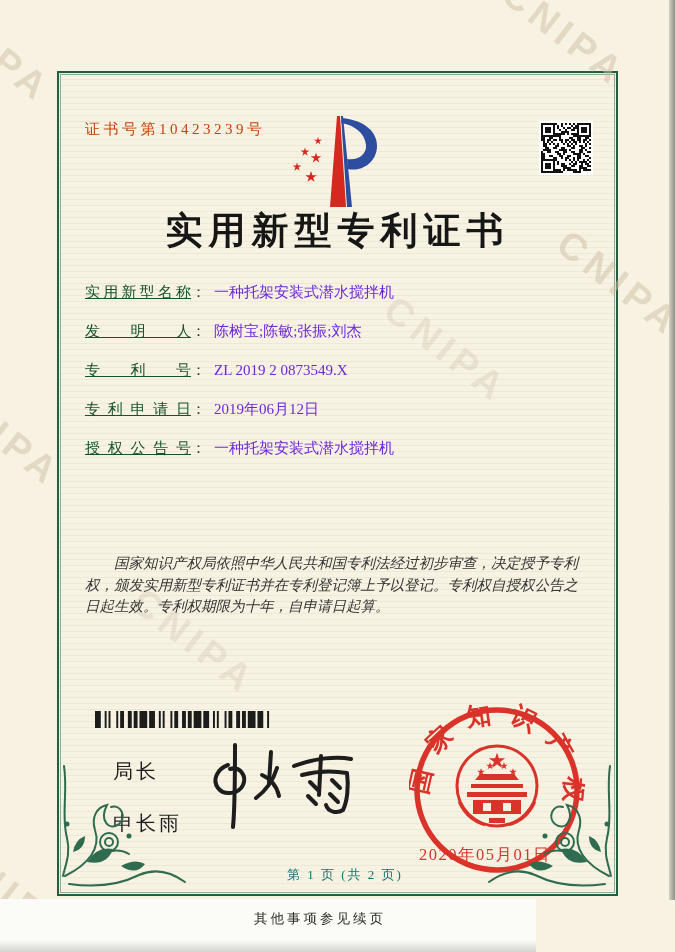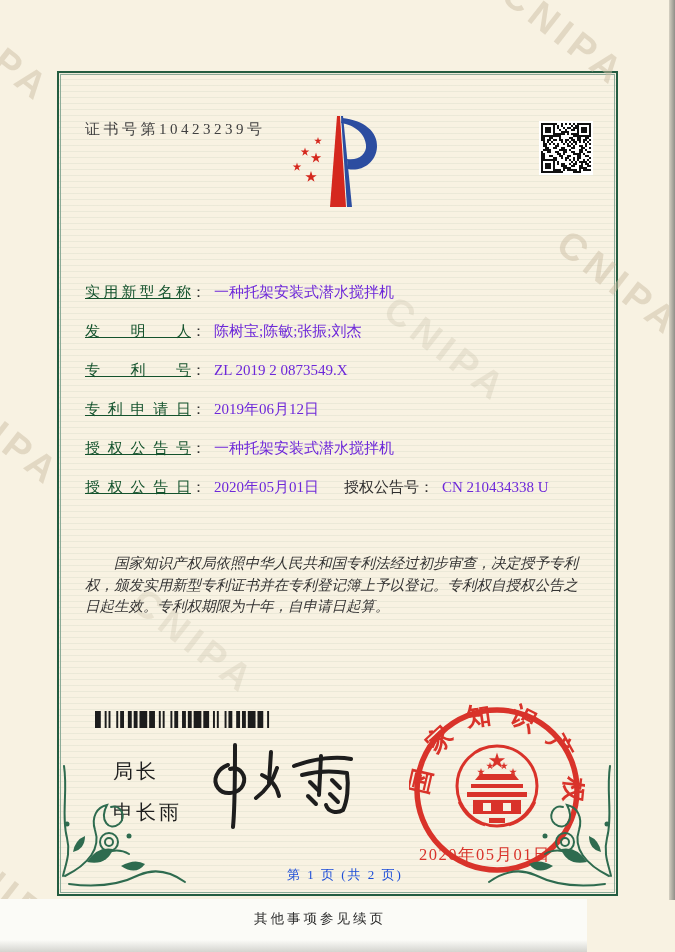--- a/index.html
+++ b/index.html
@@ -9,45 +9,45 @@
   .frame{position:absolute;left:57px;top:71px;width:557px;height:821px;
          border:2px solid #245d41;
          background:repeating-linear-gradient(180deg,rgba(120,150,125,0.10) 0 1px,transparent 1px 6px);}
   .frame::before{content:'';position:absolute;inset:1px;border:1px solid #8cab98;pointer-events:none;}
   
   .wm{position:absolute;font-family:"Liberation Sans","DejaVu Sans",sans-serif;font-weight:bold;
       font-size:38px;letter-spacing:6px;color:#cdbfa6;opacity:.5;transform:rotate(38deg);
       transform-origin:left top;pointer-events:none;white-space:nowrap;z-index:1;}
   .wm.in{opacity:.28;color:#c3bba4;}
   .content{position:absolute;inset:0;z-index:2;}
-  .cert-no{position:absolute;left:85px;top:120px;font-size:15px;letter-spacing:3.5px;color:#404040;}
+  .cert-no{position:absolute;left:85px;top:120px;font-size:15px;letter-spacing:3.5px;color:#c2410c;}
   .logo{position:absolute;left:286px;top:110px;width:102px;height:102px;}
   .qr{position:absolute;left:539px;top:121px;width:54px;height:54px;background:#fff;padding:2px;box-sizing:border-box;}
   .title{position:absolute;left:0;top:206px;width:675px;text-align:center;font-size:37px;font-weight:bold;
          letter-spacing:6px;color:#161616;}
   .fields{position:absolute;left:85px;top:285px;width:512px;font-size:15px;}
   .frow{margin-bottom:24px;line-height:15px;white-space:nowrap;position:relative;}
   .flabel{display:inline-block;width:106px;text-align:justify;text-align-last:justify;color:#14532d;text-decoration:underline;}
   .fvalue{margin-left:8px;color:#6d28d9;}
   .grant-right{position:absolute;left:259px;top:0;white-space:nowrap;}
   .paras{position:absolute;left:85px;top:553px;width:507px;font-size:14.5px;line-height:21.6px;color:#333;}
   .paras p{margin:0;text-indent:2em;font-style:italic;}
   .barcode{position:absolute;left:95px;top:711px;width:176px;height:17px;}
   .signer{position:absolute;left:113px;top:758px;font-size:20px;letter-spacing:3px;color:#1f1f1f;}
-  .signer .name{margin-top:14px;}
+  .signer .name{margin-top:25px;}
   .signature{position:absolute;left:198px;top:735px;width:168px;height:98px;}
   .seal{position:absolute;left:409px;top:702px;width:176px;height:176px;}
   .page-ind{position:absolute;left:15px;top:866px;width:660px;text-align:center;font-size:13px;
-            letter-spacing:2px;color:#1d4ed8;}
+            letter-spacing:2px;color:#0f766e;}
   .flourish{position:absolute;width:128px;height:130px;z-index:3;}
   .fl-left{left:59px;top:762px;}
   .fl-right{left:487px;top:762px;transform:scaleX(-1);}
   .edge-right{position:absolute;top:0;right:0;width:6px;height:900px;z-index:4;
               background:linear-gradient(90deg,#d6d1c2,#8f8e88);}
-  .next-page{position:absolute;left:0;top:899px;width:587px;height:53px;background:#fbfbf7;z-index:4;}
+  .next-page{position:absolute;left:0;top:899px;width:536px;height:53px;background:#fbfbf7;z-index:4;}
   .next-page .shadow{position:absolute;bottom:0;left:0;width:100%;height:12px;
               background:linear-gradient(180deg,#fbfbf7,#d4d4cf);}
   .footer-note{position:absolute;top:11px;left:0;width:640px;text-align:center;font-size:13.5px;
               letter-spacing:3px;color:#2c2c2c;}
 </style>
 </head>
 <body>
 
 <div class="sheet">
 
@@ -346,40 +346,37 @@
           <rect x="1" y="1" width="5" height="5" fill="#fff"></rect>
           <rect x="2" y="2" width="3" height="3" fill="#111"></rect>
           <rect x="18" y="0" width="7" height="7" fill="#111"></rect>
           <rect x="19" y="1" width="5" height="5" fill="#fff"></rect>
           <rect x="20" y="2" width="3" height="3" fill="#111"></rect>
           <rect x="0" y="18" width="7" height="7" fill="#111"></rect>
           <rect x="1" y="19" width="5" height="5" fill="#fff"></rect>
           <rect x="2" y="20" width="3" height="3" fill="#111"></rect>
         </svg></div>
 
+    <div class="title">实用新型专利证书</div>
 
     <div class="fields">
       <div class="frow">
         <span class="flabel">实用新型名称</span><span>：</span><span class="fvalue">一种托架安装式潜水搅拌机</span>
       </div>
       <div class="frow">
         <span class="flabel">发明人</span><span>：</span><span class="fvalue">陈树宝;陈敏;张振;刘杰</span>
       </div>
       <div class="frow">
         <span class="flabel">专利号</span><span>：</span><span class="fvalue">ZL 2019 2 0873549.X</span>
       </div>
       <div class="frow">
         <span class="flabel">专利申请日</span><span>：</span><span class="fvalue">2019年06月12日</span>
       </div>
       <div class="frow">
         <span class="flabel">授权公告号</span><span>：</span><span class="fvalue">一种托架安装式潜水搅拌机</span>
-      </div>
-      <div class="frow">
-        <span class="flabel">授权公告日</span><span>：</span><span class="fvalue">2020年05月01日</span>
-        <span class="grant-right"><span>授权公告号</span><span>：</span><span class="fvalue">CN 210434338 U</span></span>
       </div>
     </div>
 
     <div class="paras">
       <p>国家知识产权局依照中华人民共和国专利法经过初步审查，决定授予专利权，颁发实用新型专利证书并在专利登记簿上予以登记。专利权自授权公告之日起生效。专利权期限为十年，自申请日起算。</p>
     </div>
 
     <div class="barcode"><svg id="bc-svg" width="176" height="17" preserveAspectRatio="none" viewBox="0 0 91 20">
           <rect x="0" y="0" width="3" height="20" fill="#1c1c1c"></rect>
           <rect x="5" y="0" width="1" height="20" fill="#1c1c1c"></rect>

